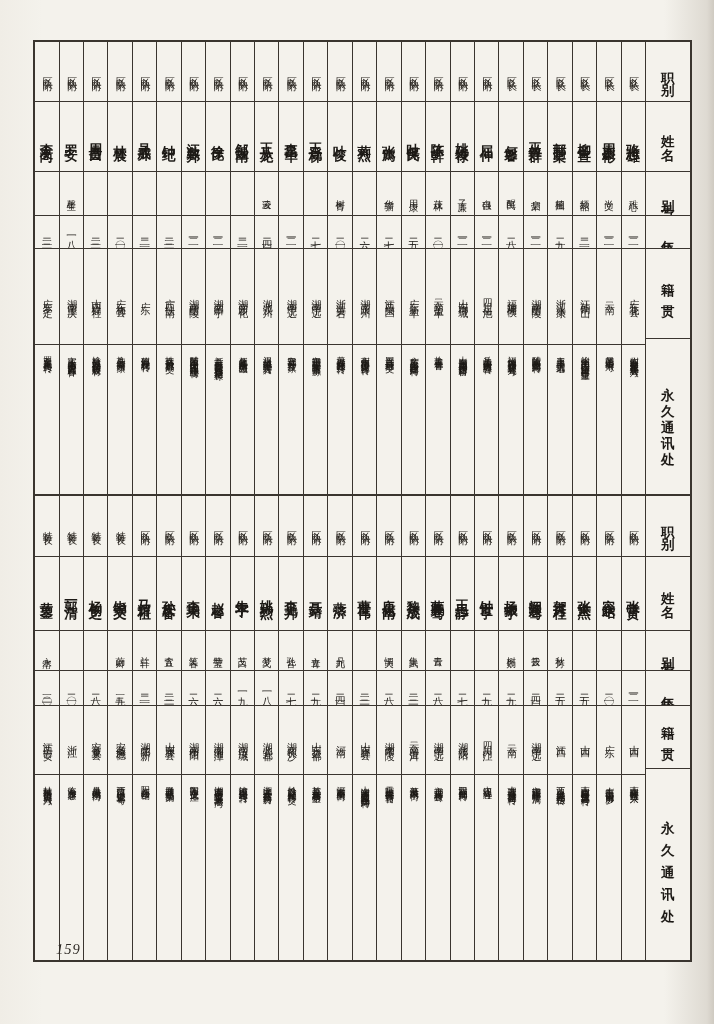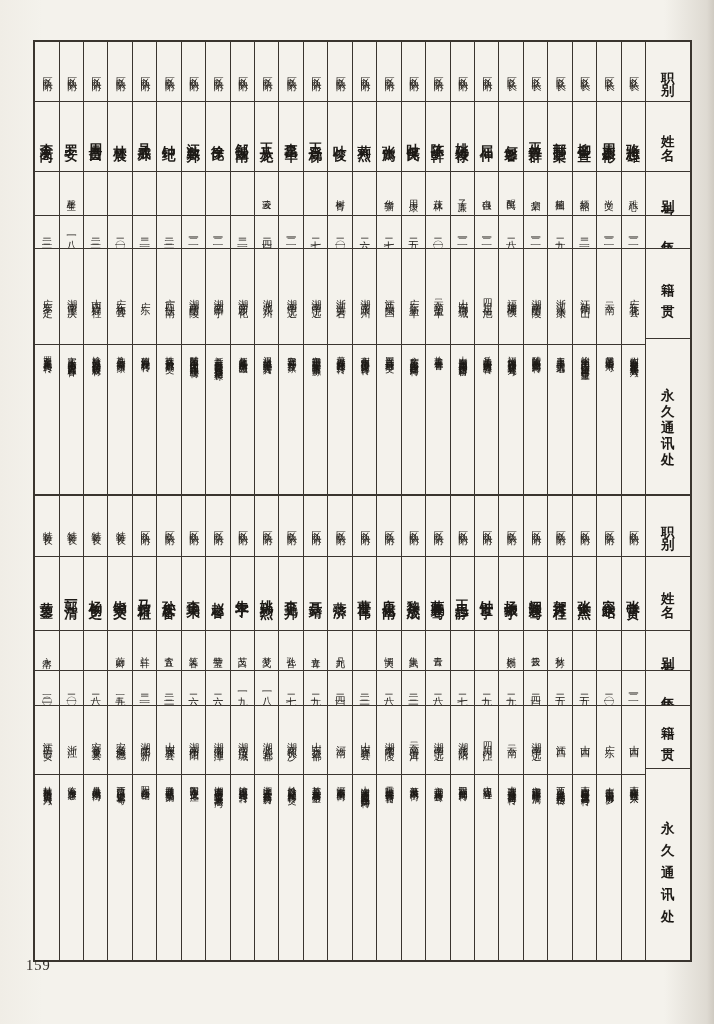--- a/index.html
+++ b/index.html
@@ -64,23 +64,23 @@
   }
   
   .hcell{font-size:13.5px;font-weight:700;letter-spacing:10px;background:var(--paper);}
   .hcell.r1{letter-spacing:14px;}
   .hcell.r2{letter-spacing:6px;}
   .hcell.r3{letter-spacing:3px;}
   .hcell.r4{letter-spacing:22px;}
   .band[data-band="0"] .hcell.r5{letter-spacing:16px;}
   .band[data-band="1"] .hcell.r5{letter-spacing:22px;}
   #page-number{
-    position:absolute;left:26px;top:941px;
+    position:absolute;left:56px;top:941px;
     font-family:"Liberation Serif","DejaVu Serif",serif;
-    font-size:14.5px;color:#2e2a25;letter-spacing:1px;margin-top:16px;
+    font-style:italic;font-size:14.5px;color:#2e2a25;letter-spacing:1px;
   }
 </style>
 </head>
 <body>
 
 <div id="page">
   <div id="roster">
     <div class="band" data-band="0">
         <div class="col hcol">
           <div class="cell r0 hcell">职别</div>

